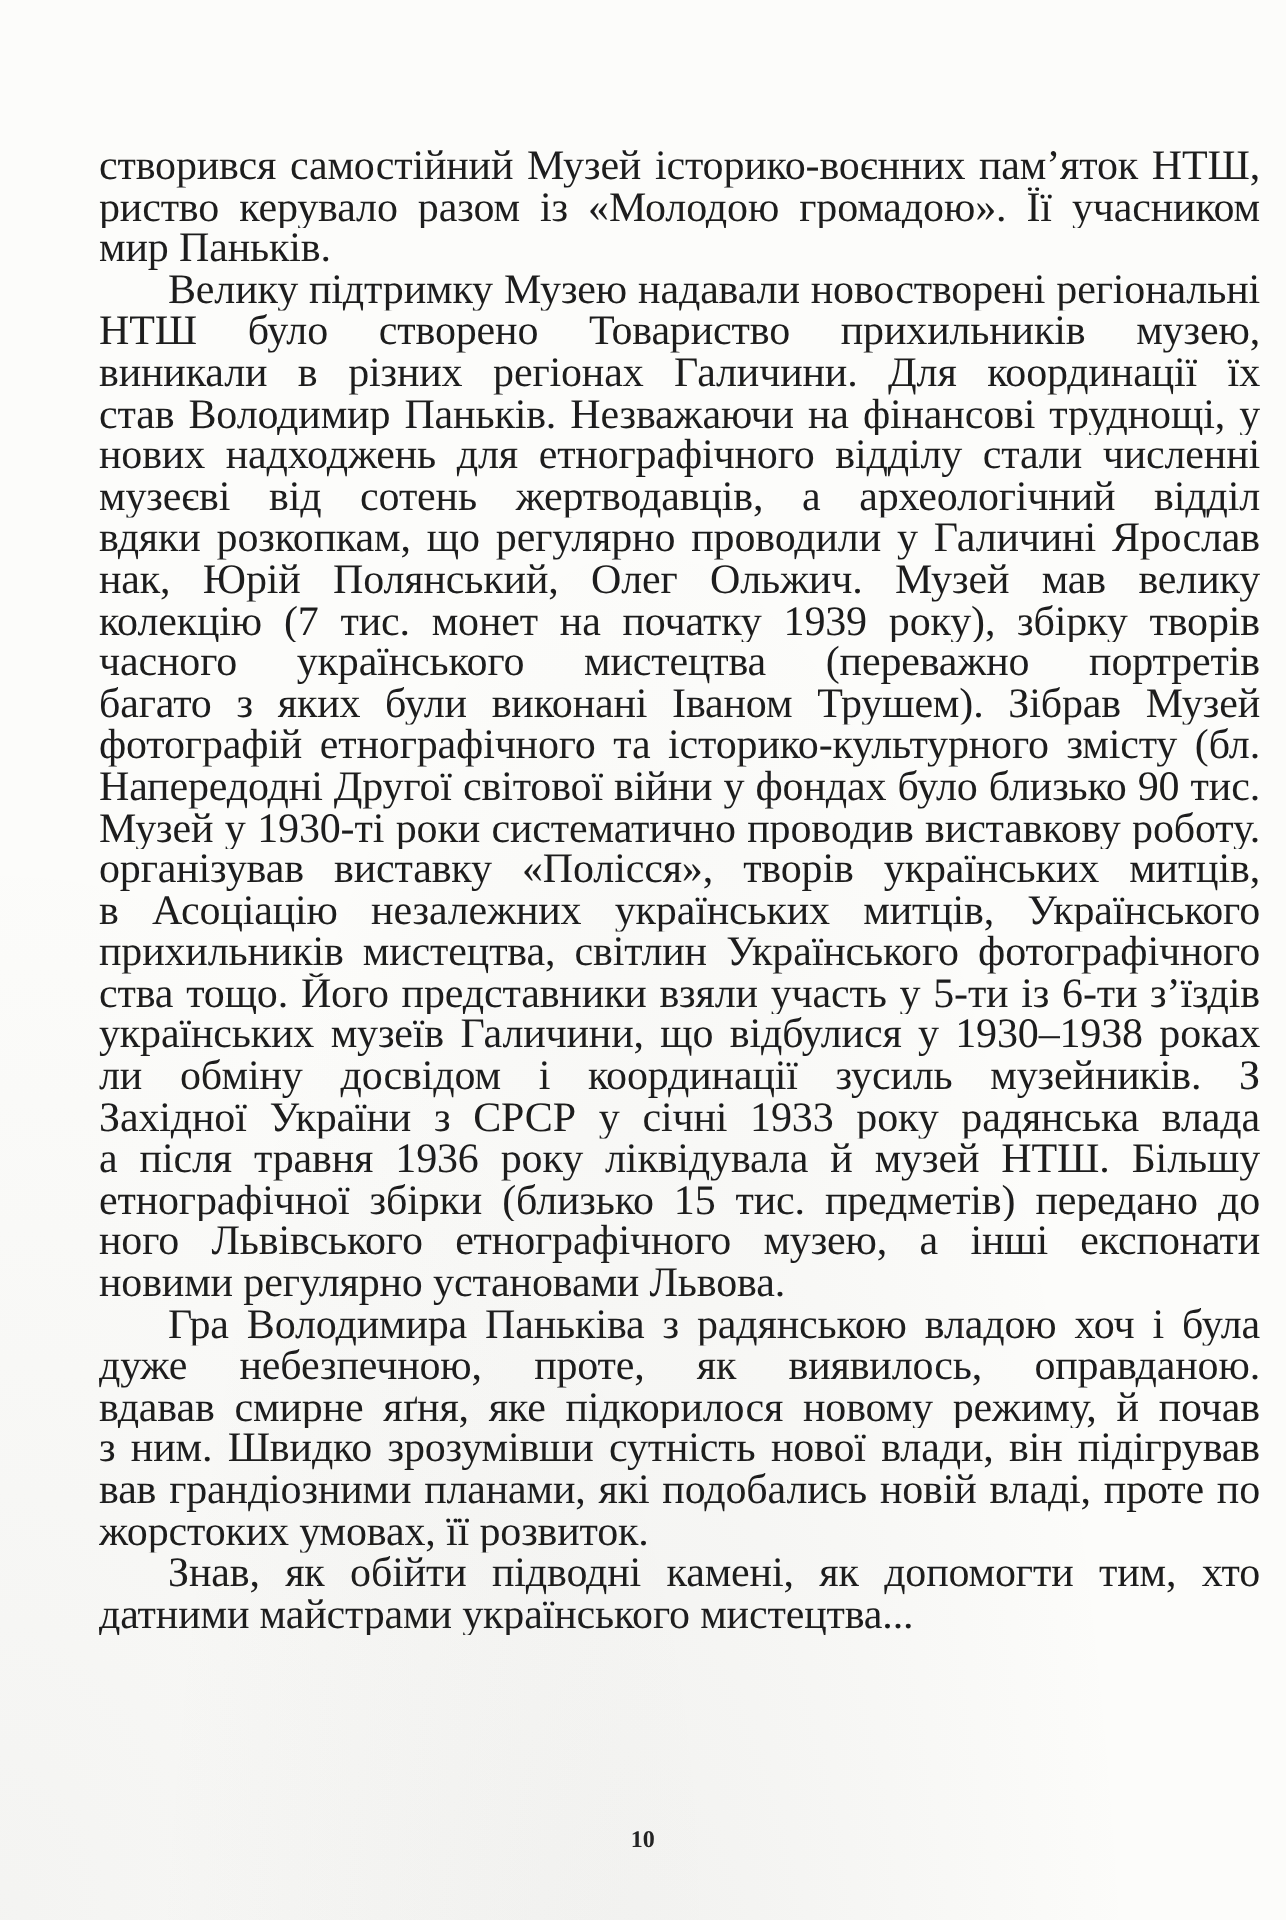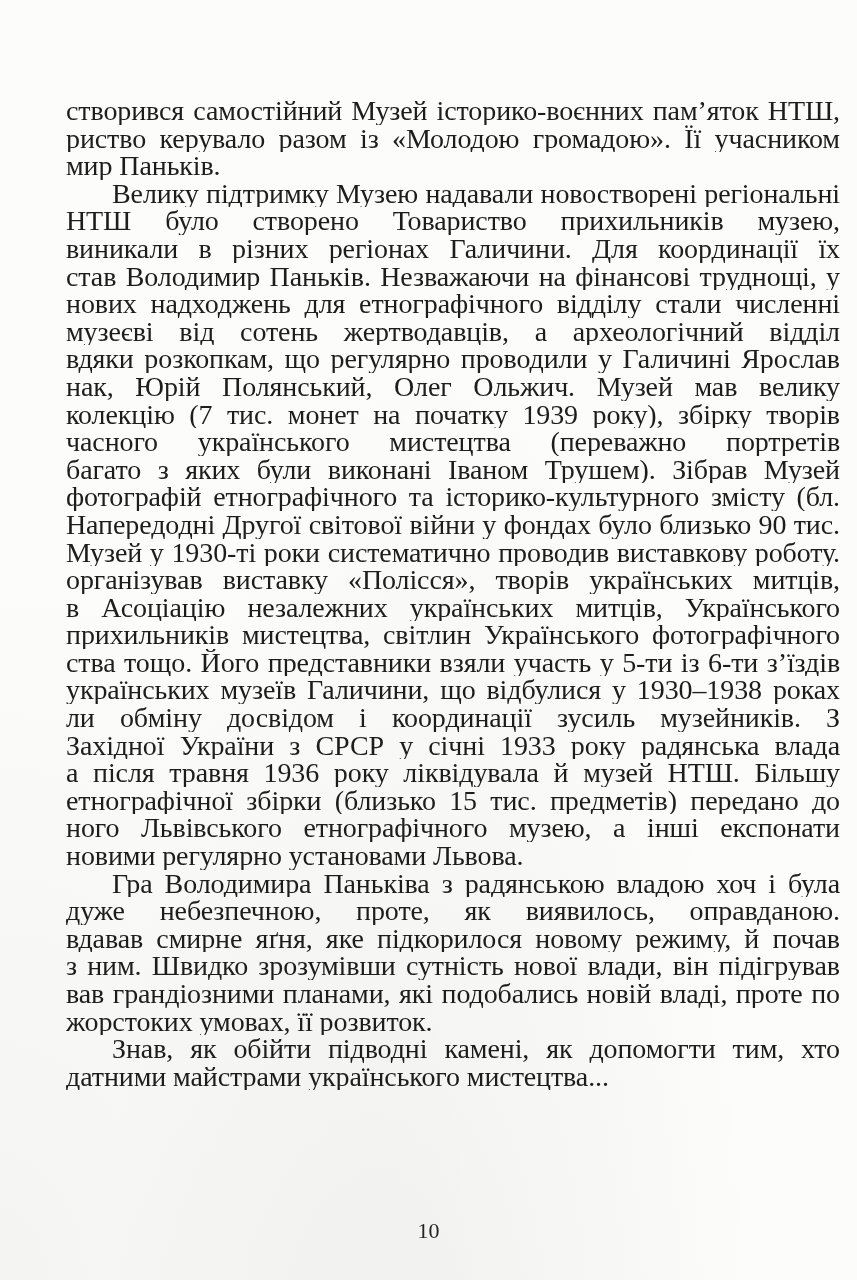--- a/index.html
+++ b/index.html
@@ -45,22 +45,23 @@
   }
   .line.indent {
     text-indent: 46px;
   }
   .page-number {
     position: absolute;
     left: 0;
     top: 1218px;
     width: 857px;
     text-align: center;
-    font-size: 22px;
+    font-size: 16px;
     color: #242424;
+    font-weight: bold;
   }
 </style>
 </head>
 <body>
 
 <div class="page">
   <div class="text-block" id="text-block">
       <div class="paragraph">
         <div class="line">створився самостійний Музей історико-воєнних пам’яток НТШ, яким това-</div>
         <div class="line">риство керувало разом із «Молодою громадою». Її учасником був і Володи-</div>

